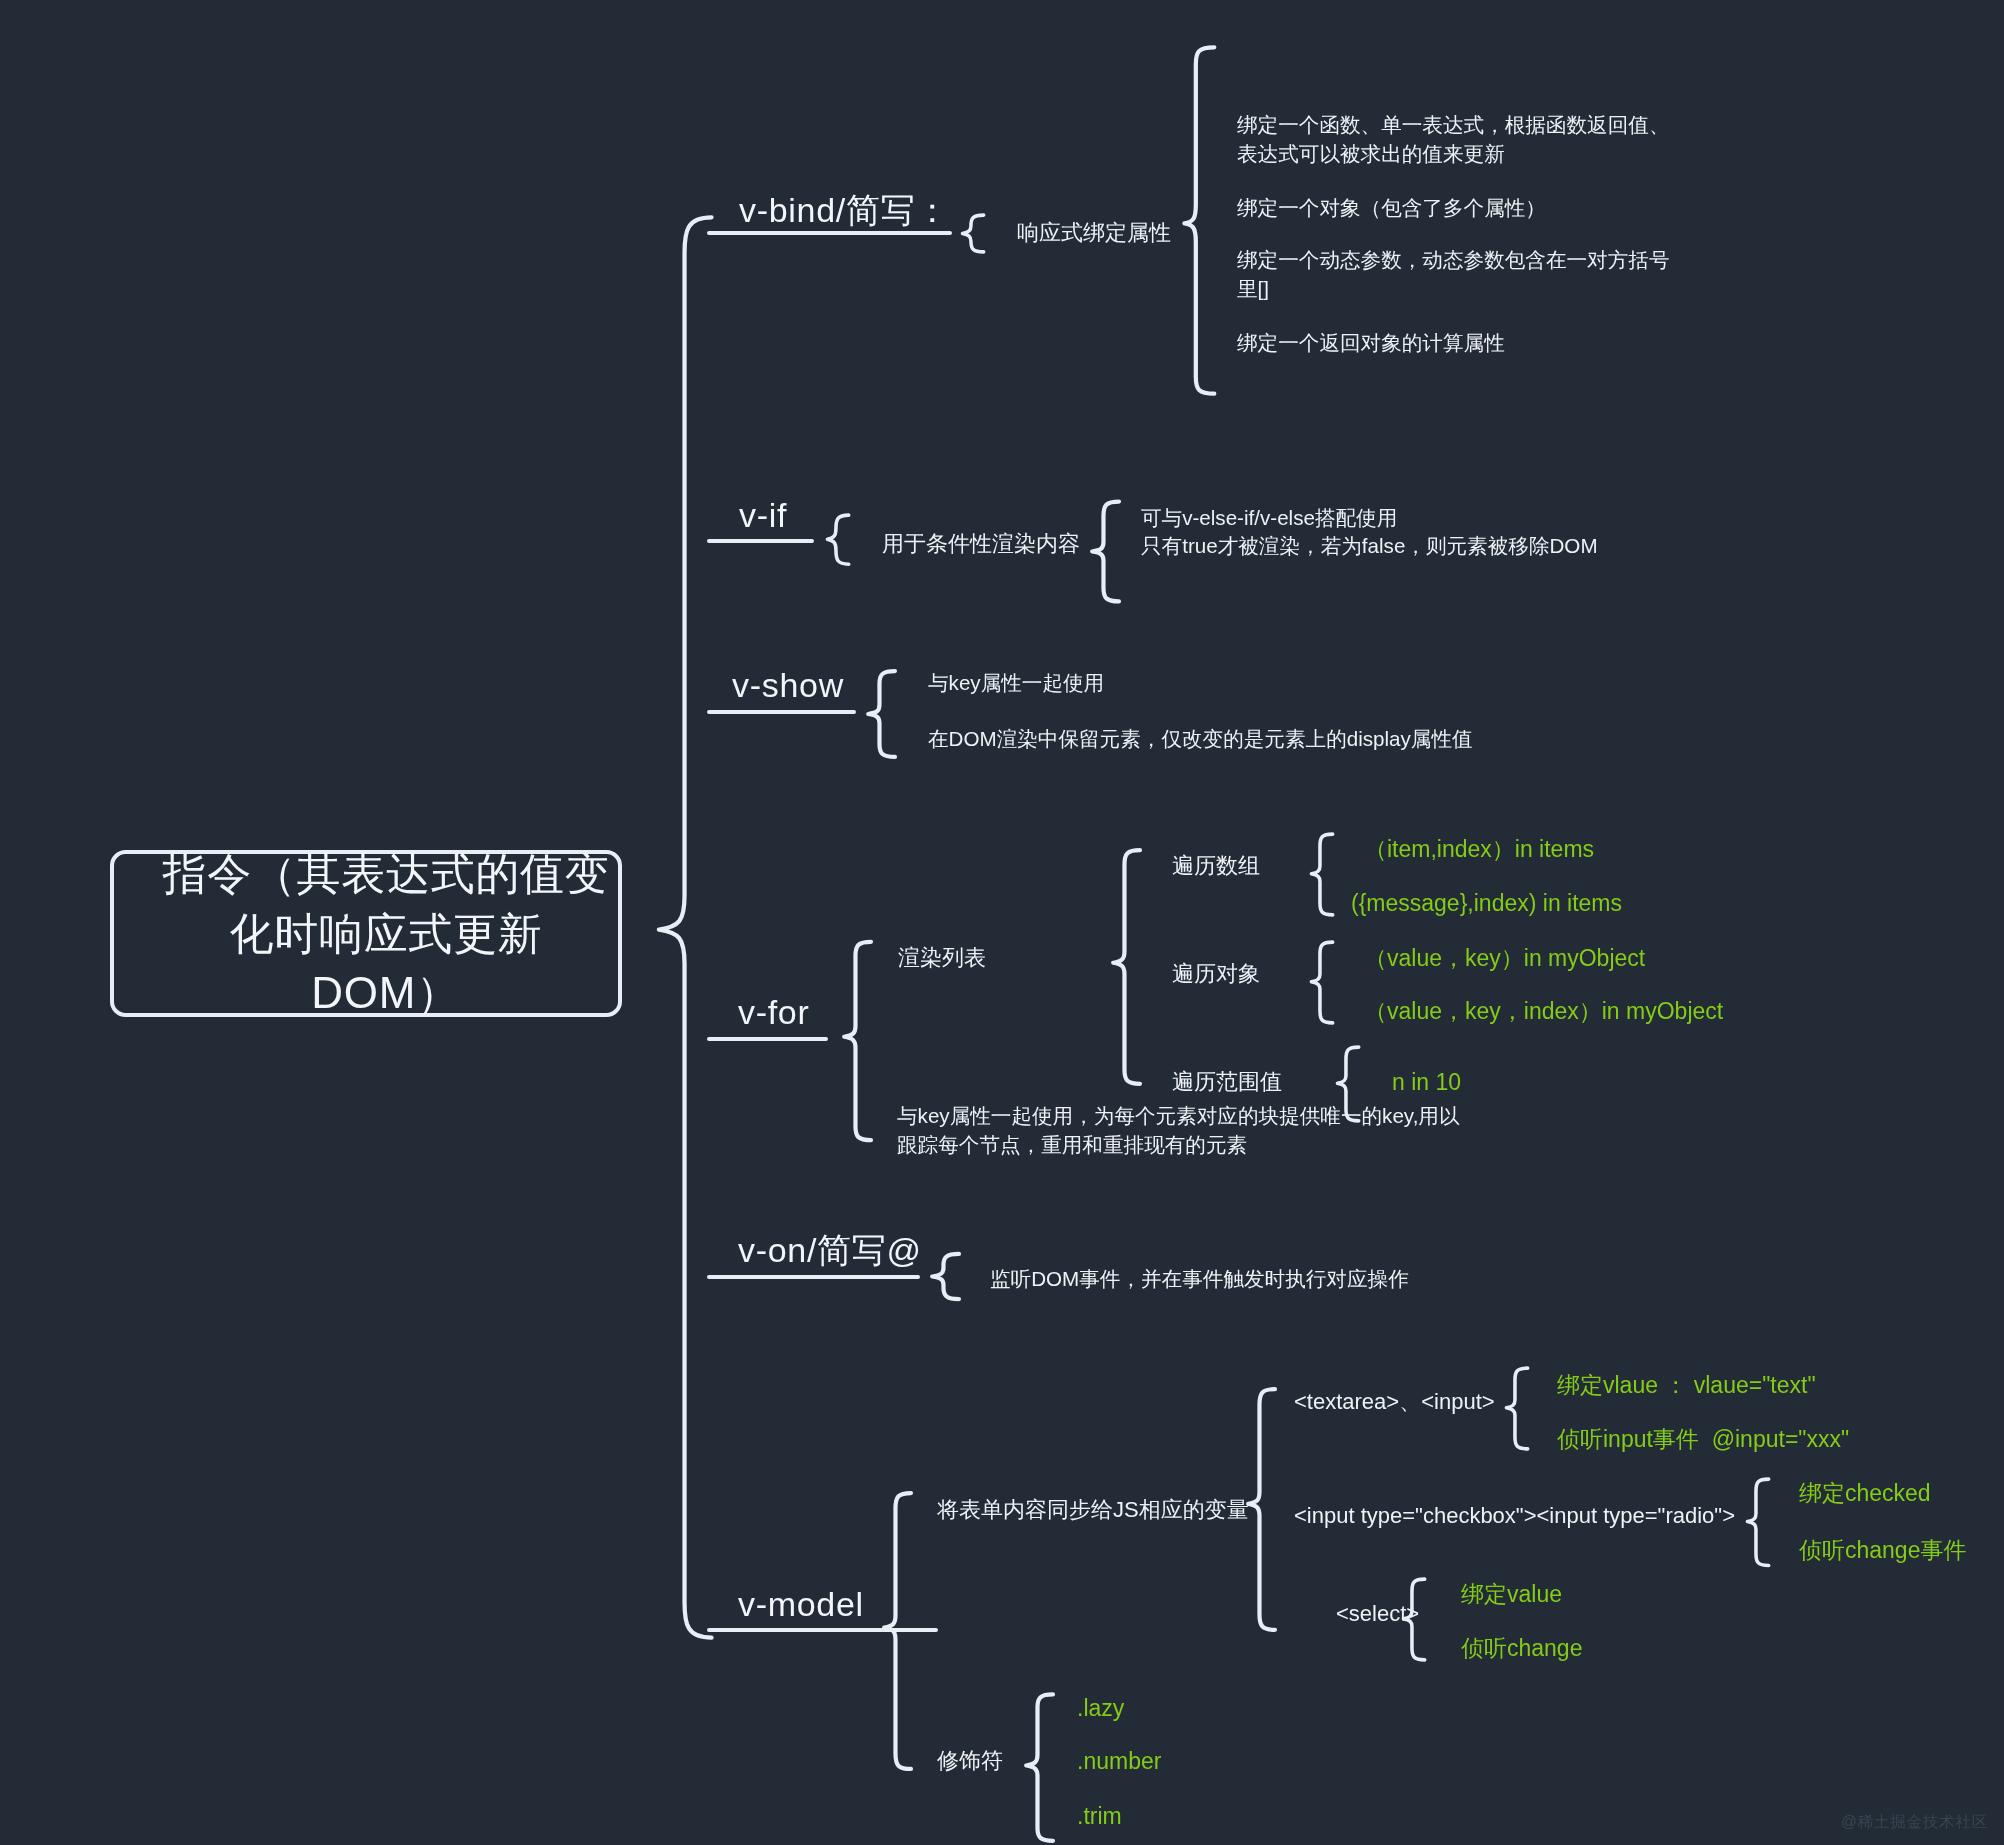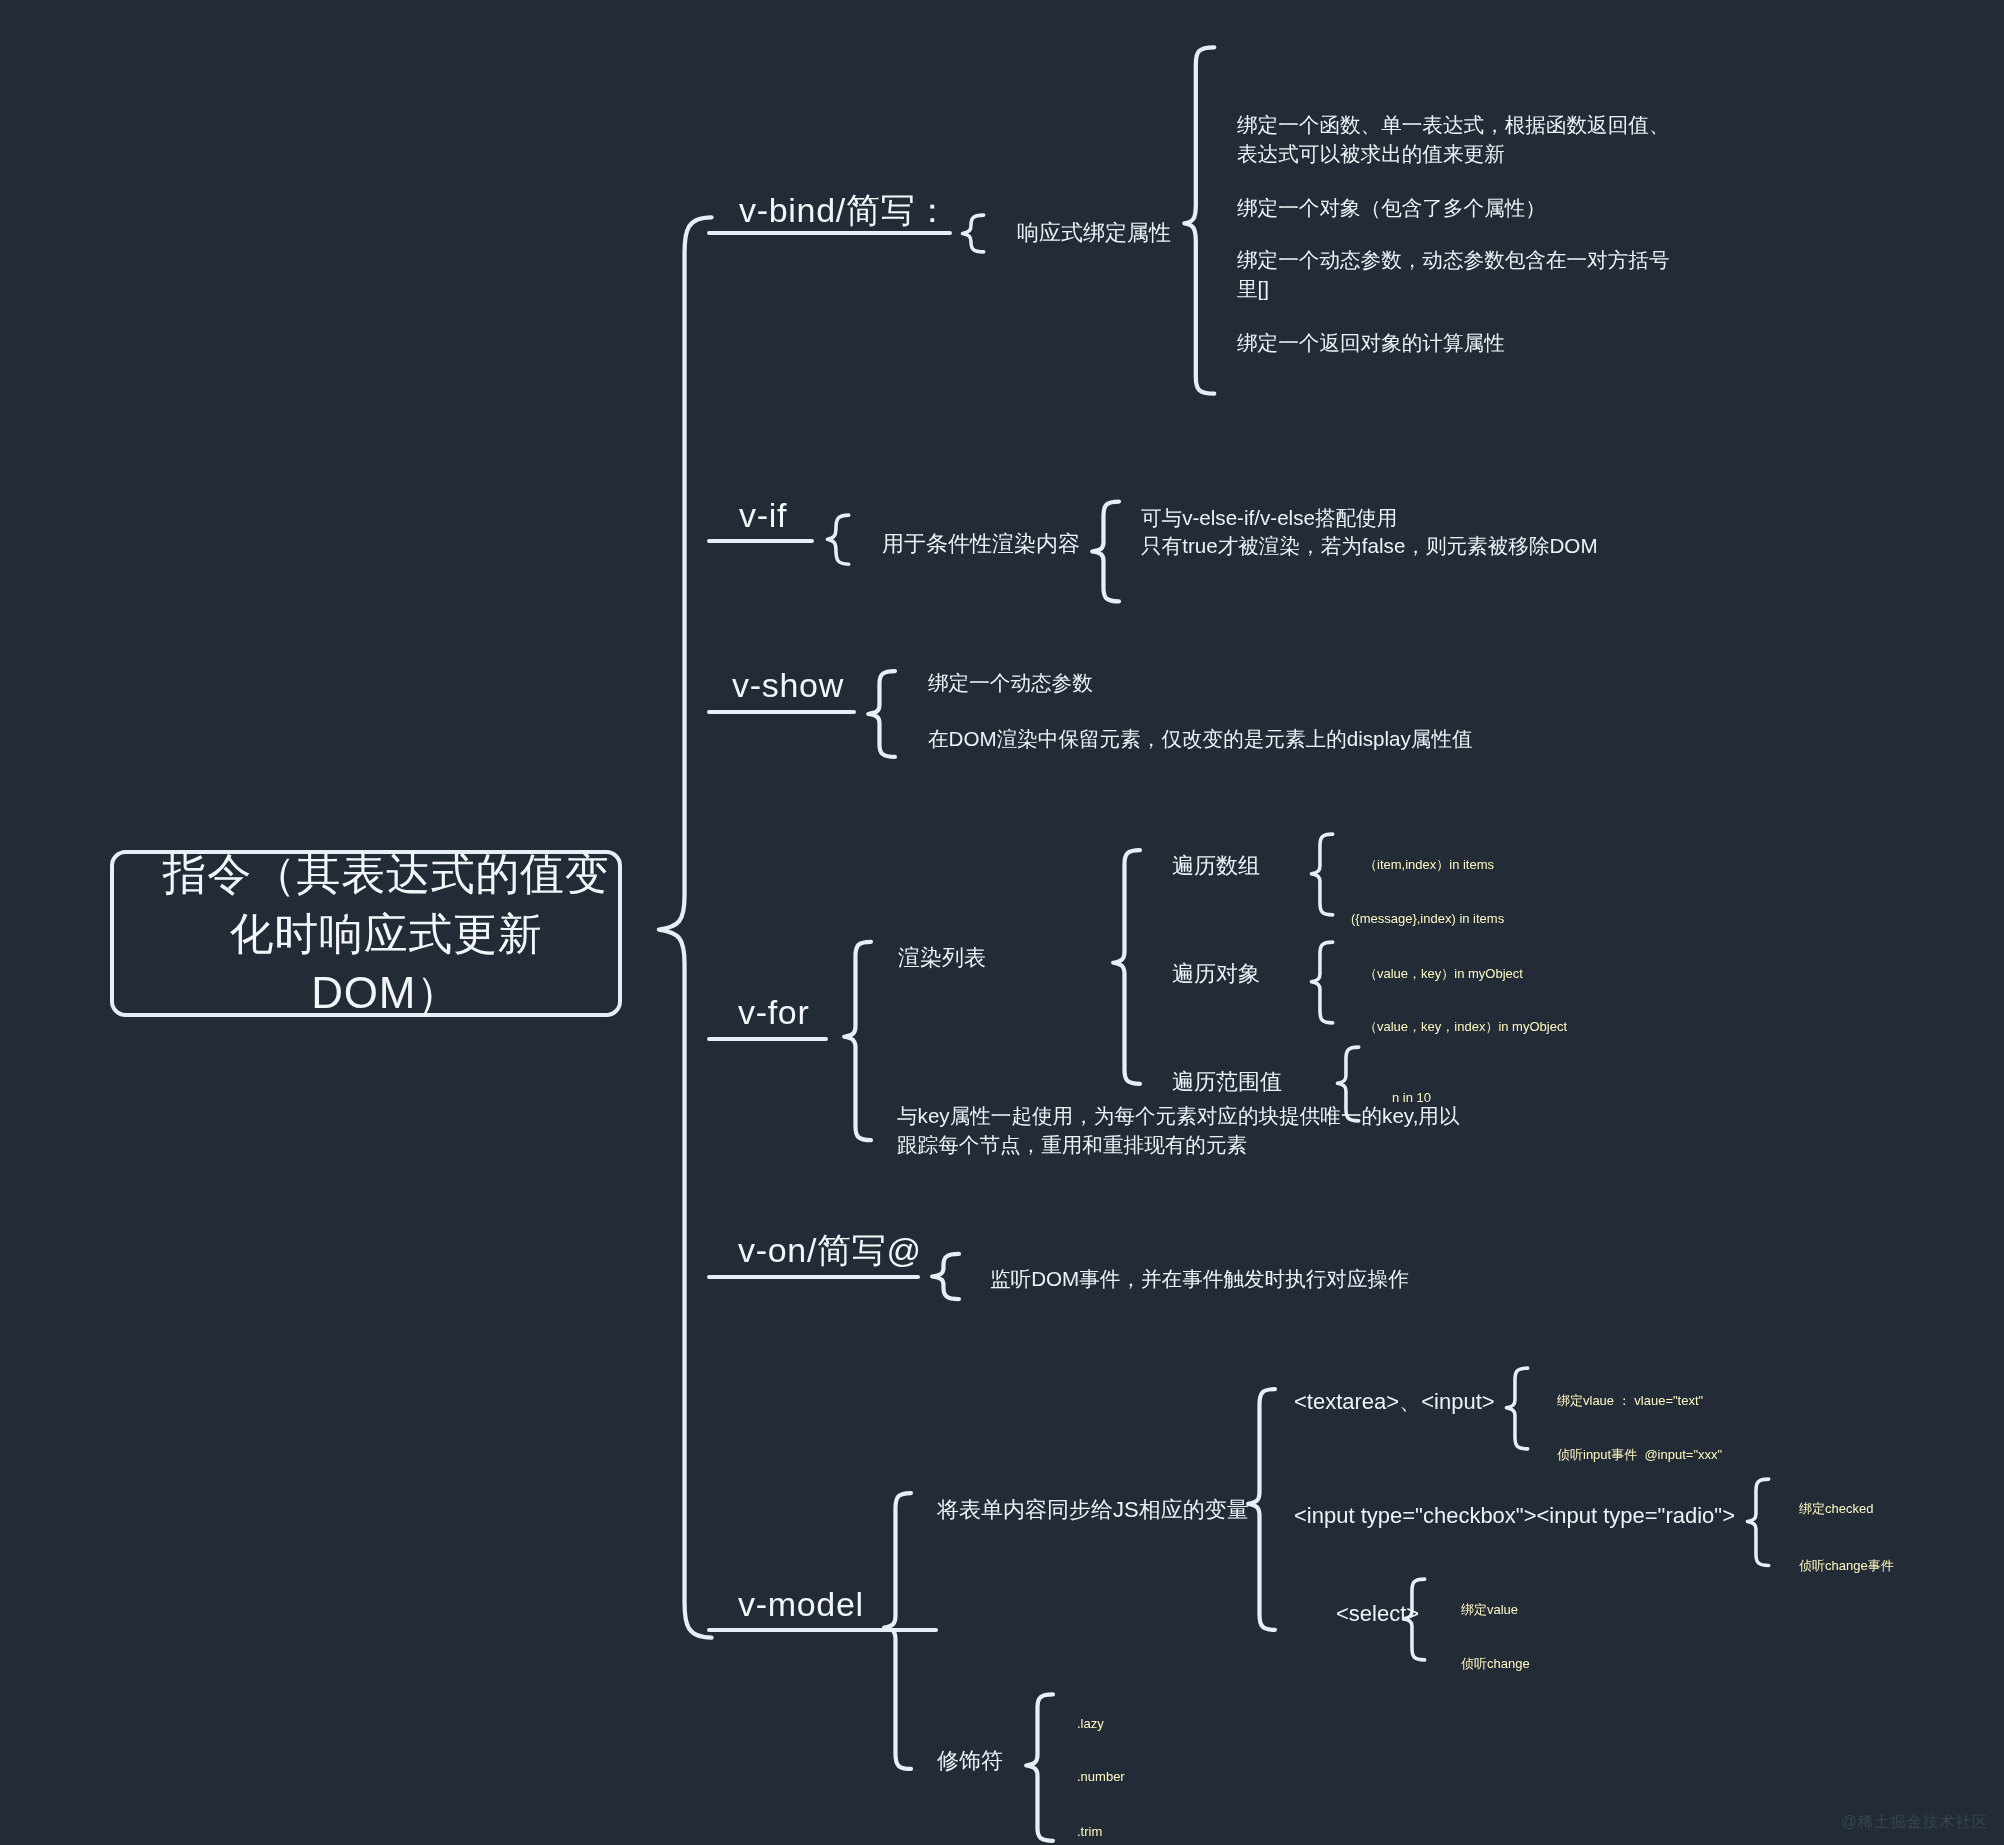--- a/index.html
+++ b/index.html
@@ -36,21 +36,21 @@
     line-height:1.35;
     color:#f2f6fa;
     padding:0 3px;
     margin-left:40px;
   }
 
   
   .l1{font-size:34px;color:#f2f6fa;letter-spacing:0.7px;}
   .l1-line{position:absolute;height:3.6px;background:#e8eef5;border-radius:2.1px;}
   .t-l3{font-size:20.6px;color:#eef2f7;}
-  .t-l4{font-size:13px;color:#fef9c3;margin-top:23px;}
+  .t-l4{font-size:23px;color:#84cc16;}
   .t-big{font-size:22px;color:#eef2f7;}
   
   svg.braceSvg{position:absolute;overflow:visible;}
   svg.braceSvg path{fill:none;stroke:#e8eef5;stroke-width:6;stroke-linecap:round;stroke-linejoin:round;}
   svg.braceSvg.thin path{stroke-width:5;}
 
   
   #watermark{
     position:absolute;right:17px;bottom:12.8px;
     font-size:15.6px;color:#3a4552;letter-spacing:0.7px;
@@ -113,21 +113,21 @@
   </svg>
   <div class="node t-l3" style="left:1141px;top:503px;">可与v-else-if/v-else搭配使用</div>
   <div class="node t-l3" style="left:1141px;top:531px;">只有true才被渲染，若为false，则元素被移除DOM</div>
 
   <div class="node l1" style="left:732px;top:661px;">v-show</div>
   <div class="l1-line" style="left:707px;top:710px;width:149px;"></div>
 
   <svg class="braceSvg" style="left:864px;top:668px;width:38px;height:92px;" viewBox="0 0 54 130">
     <path d="M 44 4 C 26 4, 22 9, 22 22 L 22 52 C 22 61, 18 63, 6 65 C 18 67, 22 69, 22 78 L 22 108 C 22 121, 26 126, 44 126"></path>
   </svg>
-  <div class="node t-l3" style="left:928px;top:668px;">绑定一个动态参数</div>
+  <div class="node t-l3" style="left:928px;top:668px;">与key属性一起使用</div>
   <div class="node t-l3" style="left:928px;top:724px;">在DOM渲染中保留元素，仅改变的是元素上的display属性值</div>
 
   <div class="node l1" style="left:738px;top:988px;">v-for</div>
   <div class="l1-line" style="left:707px;top:1037px;width:121px;"></div>
 
   <svg class="braceSvg" style="left:840px;top:938px;width:38px;height:206px;" viewBox="0 0 54 290">
     <path d="M 44 4 C 26 4, 22 9, 22 24 L 22 124 C 22 134, 18 137, 6 139 C 18 141, 22 144, 22 154 L 22 266 C 22 281, 26 286, 44 286"></path>
   </svg>
   <div class="node t-big" style="left:898px;top:942px;">渲染列表</div>
 

